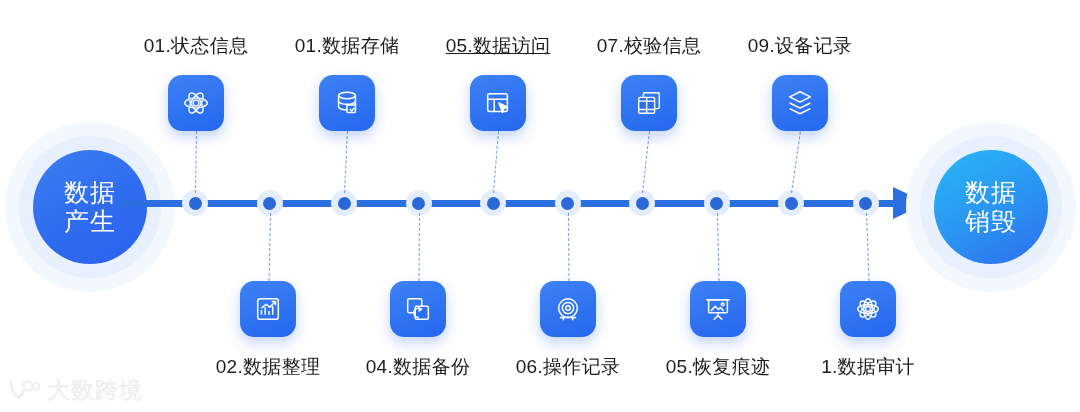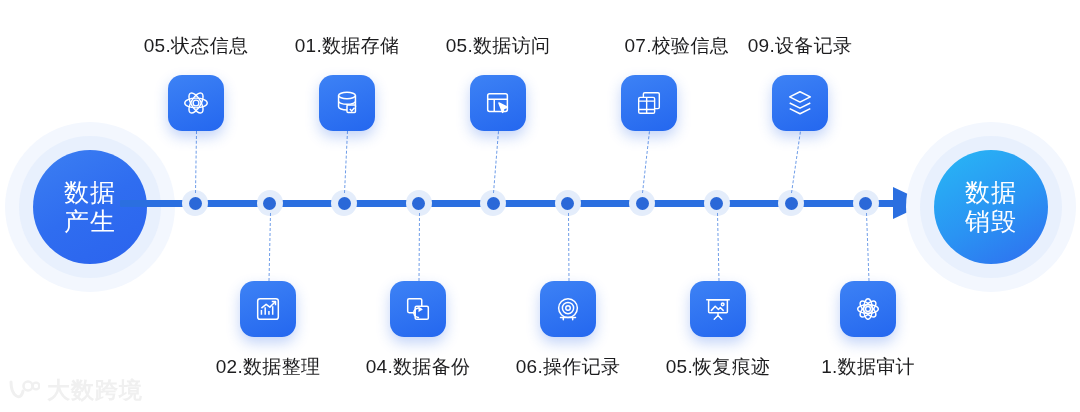--- a/index.html
+++ b/index.html
@@ -165,21 +165,21 @@
           <svg width="30" height="30" viewBox="0 0 32 32">
             <g fill="none" stroke="#fff" stroke-width="1.5">
               <circle cx="16" cy="16" r="3.1"></circle>
               <ellipse cx="16" cy="16" rx="12" ry="5.2"></ellipse>
               <ellipse cx="16" cy="16" rx="12" ry="5.2" transform="rotate(60 16 16)"></ellipse>
               <ellipse cx="16" cy="16" rx="12" ry="5.2" transform="rotate(120 16 16)"></ellipse>
             </g>
           </svg>
         </span>
       </div>
-      <div class="label" style="left: 116px; width: 160px; top: 33px;">05.状态信息</div>
+      <div class="label" style="left: 116px; width: 160px; top: 33px;">01.状态信息</div>
       <div class="dot" style="left: 256.5px;"></div>
       <div class="connector" style="left: 269.5px; top: 213px; height: 68px; transform-origin: center top; transform: rotate(1.26367deg);"></div>
       <div class="tile" style="left: 240px; top: 281px;">
         <span>
           <svg width="30" height="30" viewBox="0 0 32 32">
             <g fill="none" stroke="#fff" stroke-width="1.6">
               <rect x="5" y="5" width="22" height="22" rx="2.5"></rect>
               <path d="M9 22v-5M13 22v-8M17 22v-4M21 22v-9"></path>
               <path d="M9 15l5-4 4 3 6-6" stroke-linejoin="round"></path>
               <path d="M20 8h4v4" stroke-linejoin="round"></path>
@@ -225,21 +225,21 @@
         <span>
           <svg width="30" height="30" viewBox="0 0 32 32">
             <g fill="none" stroke="#fff" stroke-width="1.6">
               <rect x="5" y="6" width="21" height="19" rx="2"></rect>
               <path d="M5 12h21M12 12v13"></path>
               <path d="M17 16l9 4.5-3.8 1.3L21 26z" fill="#fff" stroke-linejoin="round"></path>
             </g>
           </svg>
         </span>
       </div>
-      <div class="label" style="left: 418px; width: 160px; top: 33px;">05.数据访问</div>
+      <div class="label" style="left: 418px; width: 160px; top: 33px; text-decoration: underline;">05.数据访问</div>
       <div class="dot" style="left: 554.5px;"></div>
       <div class="connector" style="left: 567.5px; top: 213px; height: 68px; transform-origin: center top; transform: rotate(-0.421285deg);"></div>
       <div class="tile" style="left: 540px; top: 281px;">
         <span>
           <svg width="30" height="30" viewBox="0 0 32 32">
             <g fill="none" stroke="#fff" stroke-width="1.6">
               <circle cx="16" cy="15" r="10"></circle>
               <circle cx="16" cy="15" r="6"></circle>
               <circle cx="16" cy="15" r="2.4"></circle>
               <path d="M8 25h16M11 25v2.5M21 25v2.5" stroke-linecap="round"></path>
@@ -254,21 +254,21 @@
         <span>
           <svg width="30" height="30" viewBox="0 0 32 32">
             <g fill="none" stroke="#fff" stroke-width="1.5">
               <rect x="10" y="5" width="17" height="17" rx="1.5"></rect>
               <rect x="5" y="10" width="17" height="17" rx="1.5" fill="#2a6ef1"></rect>
               <path d="M13.5 10v17M5 14h17M5 23h17"></path>
             </g>
           </svg>
         </span>
       </div>
-      <div class="label" style="left: 569px; width: 160px; top: 33px; text-align: right;">07.校验信息</div>
+      <div class="label" style="left: 569px; width: 160px; top: 33px;">07.校验信息</div>
       <div class="dot" style="left: 703.5px;"></div>
       <div class="connector" style="left: 716.5px; top: 213px; height: 68px; transform-origin: center top; transform: rotate(-1.26367deg);"></div>
       <div class="tile" style="left: 690px; top: 281px;">
         <span>
           <svg width="30" height="30" viewBox="0 0 32 32">
             <g fill="none" stroke="#fff" stroke-width="1.6">
               <path d="M4 6h24" stroke-linecap="round"></path>
               <rect x="6" y="6" width="20" height="14" rx="1"></rect>
               <path d="M16 20v3M16 23l-4 4M16 23l4 4" stroke-linecap="round"></path>
               <circle cx="21" cy="11" r="1.4"></circle>

